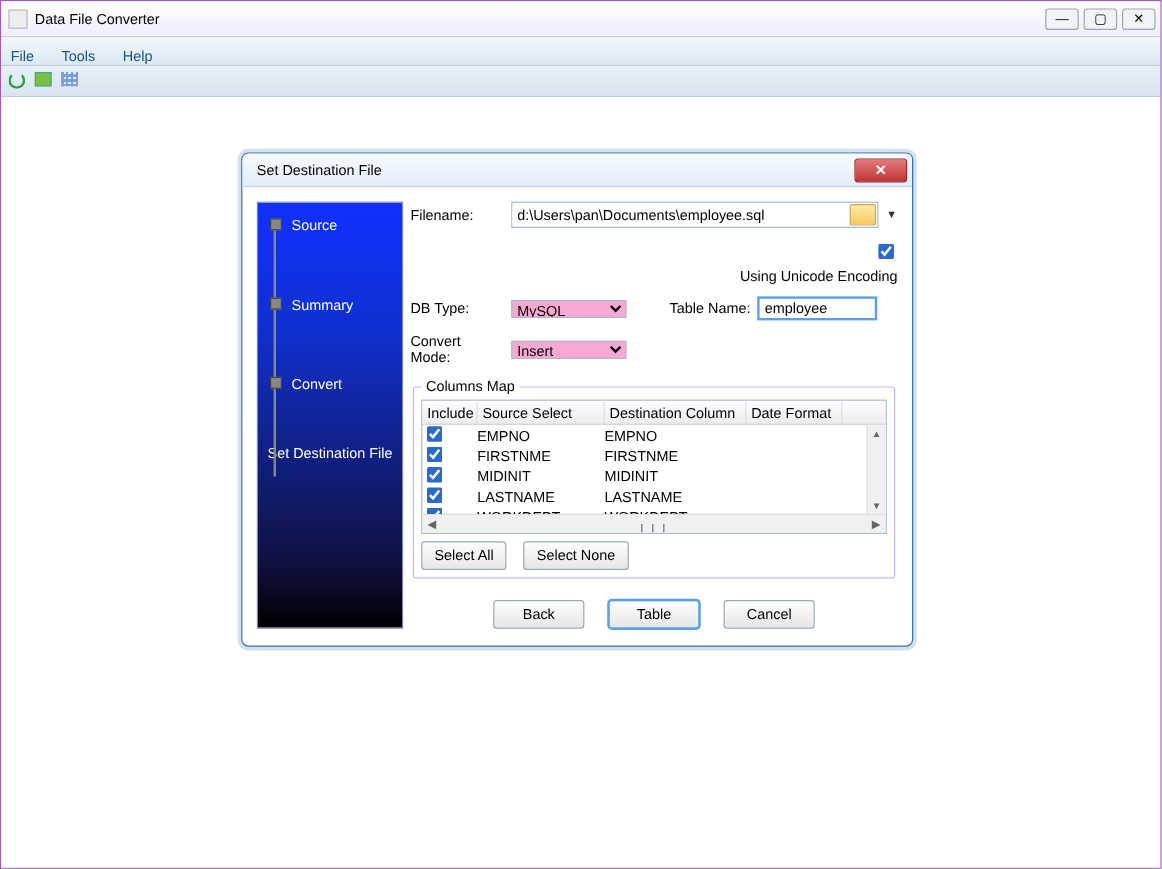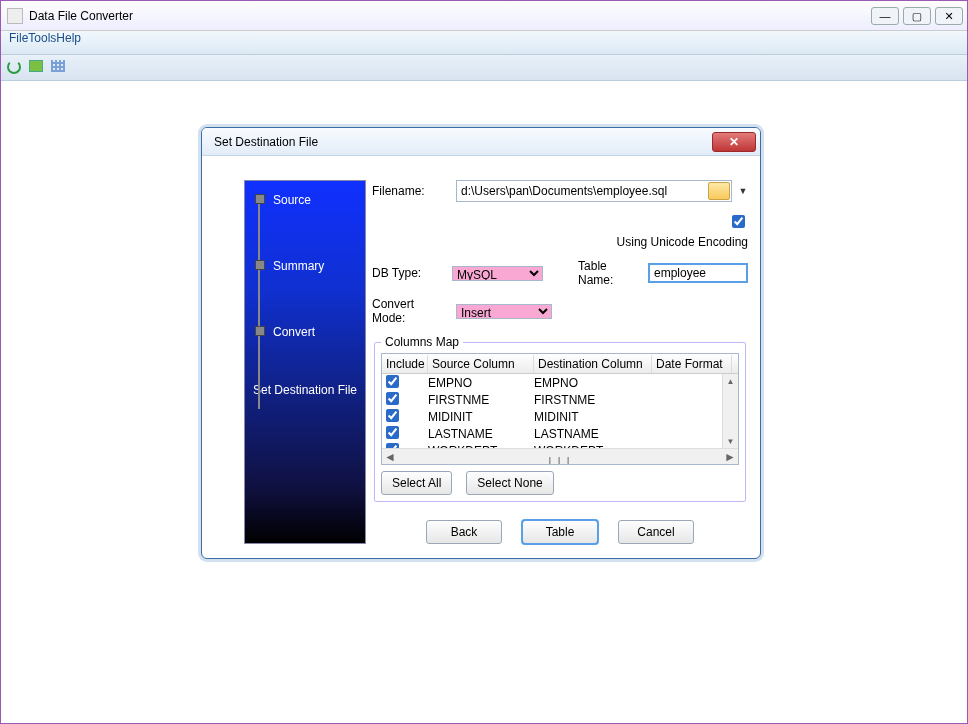--- a/index.html
+++ b/index.html
@@ -4,35 +4,35 @@
 <style>
   * { box-sizing: border-box; font-family: "Segoe UI", Tahoma, sans-serif; font-size: 12px; }
   body { margin: 0; padding: 0; width: 968px; height: 724px; overflow: hidden; background: #fff; border: 1px solid #9b59b6; }
   
   
   .titlebar { height: 30px; display: flex; align-items: center; justify-content: space-between; background: linear-gradient(#fdfdfd,#eef); border-bottom: 1px solid #ccc; padding-left: 6px; }
   .titlebar .left { display: flex; align-items: center; gap: 6px; }
   .titlebar .left .appicon { width: 16px; height: 16px; background: #eee; border: 1px solid #bbb; }
   .titlebar .caps { display: flex; gap: 0; }
   .titlebar .caps button { width: 28px; height: 18px; margin-right: 4px; border: 1px solid #9aa; border-radius: 3px; background: #f0f4f8; cursor: pointer; font-size: 11px; line-height: 14px; }
-  .menubar { height: 24px; background: linear-gradient(#f2f8fc,#dbe9f4); border-bottom: 1px solid #bcd; display: flex; align-items: flex-start; padding-left: 8px; gap: 0; color: #1a4e8a; }
+  .menubar { height: 24px; background: linear-gradient(#f2f8fc,#dbe9f4); border-bottom: 1px solid #bcd; display: flex; align-items: flex-end; padding-left: 8px; gap: 23px; color: #1a4e8a; }
   .menubar span { cursor: pointer; }
   .toolbar { height: 26px; background: linear-gradient(#e8f0f8,#d8e4f0); border-bottom: 1px solid #bcd; display: flex; align-items: center; padding-left: 6px; gap: 6px; }
   .toolbar .ico { width: 16px; height: 16px; }
   .refresh-icon { width:14px;height:14px;border:2px solid #2a9d44;border-radius:50%;border-top-color:transparent; }
   .folder-icon { width:14px;height:12px;background:#7bc043;border:1px solid #4a8; }
   .grid-icon { width:14px;height:12px;background:repeating-linear-gradient(90deg,#7aa0d8 0 2px,transparent 2px 4px),repeating-linear-gradient(0deg,#7aa0d8 0 2px,transparent 2px 4px); }
   
   .workarea { position: relative; height: calc(724px - 30px - 24px - 26px); background: #fff; }
   
   
   .dialog { position: absolute; left: 200px; top: 46px; width: 560px; background: #fff; border: 1px solid #3a6ea5; border-radius: 6px; box-shadow: 0 0 0 3px rgba(80,130,190,.25); overflow: hidden; }
   .dialog-title { height: 28px; background: linear-gradient(#f8fbff,#e2ecf8); border-bottom: 1px solid #c4d4e8; display: flex; align-items: center; justify-content: space-between; padding-left: 12px; padding-right: 4px; }
   .dialog-title .closebtn { width: 44px; height: 20px; background: linear-gradient(#e37a7a,#c03636); border: 1px solid #9a2a2a; border-radius: 3px; color: #fff; display:flex;align-items:center;justify-content:center; cursor:pointer; font-weight:bold; }
-  .dialog-body { display: flex; padding: 24px 12px 14px; gap: 6px; margin-left: 30px; }
+  .dialog-body { display: flex; padding: 12px 12px 14px; gap: 6px; }
   
   .wizard-nav { width: 122px; background: linear-gradient(#1030ff 0%, #1030d0 30%, #102080 60%, #101040 85%, #000 100%); border: 1px solid #88a; color: #fff; padding: 12px 6px; position: relative; }
   .wizard-nav .step { position: relative; height: 66px; display:flex; align-items:flex-start; }
   .wizard-nav .step .box { width: 10px; height: 10px; background:#888; border:1px solid #444; margin-left:4px; margin-top:1px; }
   .wizard-nav .step.current .box { background:#0f0; border-color:#0a0; }
   .wizard-nav .step .lbl { margin-left: 8px; font-size: 12px; }
   .wizard-nav .step.current .lbl { font-weight: bold; }
   .wizard-nav .vline { position:absolute; left:13px; top:18px; width:2px; height:210px; background:#888; }
   .wizard-nav .footer { text-align:center; font-size:12px; margin-top: 8px; }
   
@@ -156,21 +156,21 @@
           <select class="combo" style="width:96px">
             <option>Insert</option>
           </select>
         </div>
 
         <fieldset class="groupbox">
           <legend>Columns Map</legend>
           <div class="table-wrap">
             <div class="thead">
               <div class="th-inc">Include</div>
-              <div class="th-src">Source Column</div>
+              <div class="th-src">Source Select</div>
               <div class="th-dst">Destination Column</div>
               <div class="th-df">Date Format</div>
             </div>
             <div class="tbody" id="tbody">
                 <div class="trow">
                   <span class="c-inc"><input type="checkbox" checked="" style=""></span>
                   <span class="c-src">EMPNO</span>
                   <span class="c-dst">EMPNO</span>
                   <span class="c-df"></span>
                 </div>

